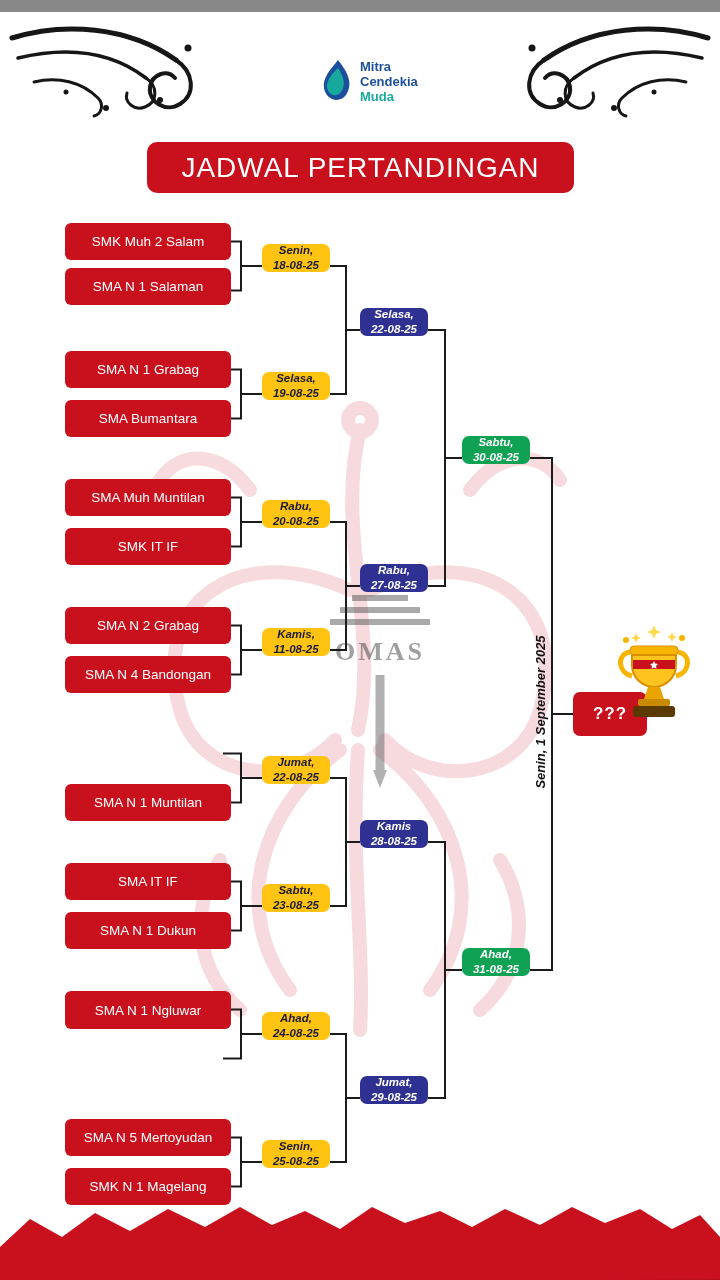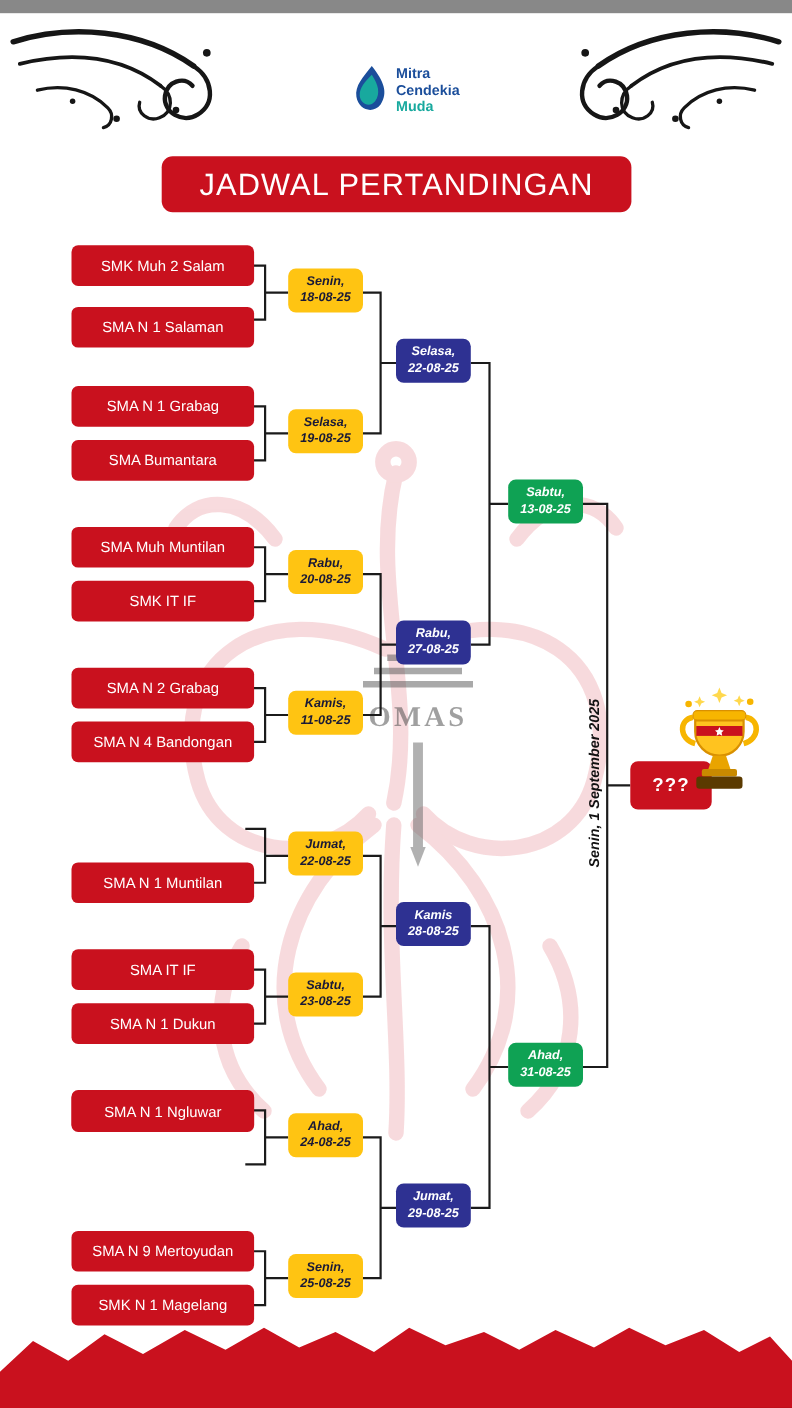--- a/index.html
+++ b/index.html
@@ -21,21 +21,21 @@
   .title-banner{position:absolute;left:147px;top:130px;width:427px;height:51px;background:var(--red,#C9111E);
     border-radius:10px;display:flex;align-items:center;justify-content:center;color:#fff;font-weight:normal;
     font-size:28px;letter-spacing:1px}
 
   .lines{position:absolute;left:0;top:0;z-index:1}
   .watermark{position:absolute;left:100px;top:378px;z-index:0}
 
   .team{position:absolute;left:65px;width:166px;height:37px;background:var(--red,#C9111E);border-radius:6px;
     color:#fff;display:flex;align-items:center;justify-content:center;font-size:13.5px;z-index:2}
 
-  .match{position:absolute;width:68px;height:40px;border-radius:7px;display:flex;flex-direction:column;
+  .match{position:absolute;width:68px;height:28px;border-radius:7px;display:flex;flex-direction:column;
     align-items:center;justify-content:center;font-style:italic;font-size:11.5px;line-height:15px;
     font-weight:600;z-index:2}
   .r1{left:262px;background:var(--yellow,#FFC412);color:#191937}
   .qf{left:360px;background:var(--blue,#2E3192);color:#fff}
   .sf{left:462px;background:var(--green,#0FA254);color:#fff}
 
   .final-schedule{position:absolute;left:392px;top:691px;width:300px;height:18px;transform:rotate(-90deg);
     text-align:center;font-style:italic;font-weight:600;font-size:13px;color:#111;z-index:2}
   .final-box{position:absolute;left:573px;top:680px;width:74px;height:44px;background:var(--red,#C9111E);
     border-radius:7px;color:#fff;font-weight:bold;font-size:17px;letter-spacing:1px;display:flex;
@@ -129,33 +129,33 @@
       M330,254 H346 V382 H330 M346,318 H360
       M330,510 H346 V638 H330 M346,574 H360
       M330,766 H346 V894 H330 M346,830 H360
       M330,1022 H346 V1150 H330 M346,1086 H360
       M428,318 H445 V574 H428 M445,446 H462
       M428,830 H445 V1086 H428 M445,958 H462
       M530,446 H552 V958 H530 M552,702 H573"></path>
   </svg>
 
   <div class="team" style="top:211px">SMK Muh 2 Salam</div>
-  <div class="team" style="top:267px">SMA N 1 Salaman</div>
+  <div class="team" style="top:256px">SMA N 1 Salaman</div>
   <div class="team" style="top:339px">SMA N 1 Grabag</div>
   <div class="team" style="top:388px">SMA Bumantara</div>
   <div class="team" style="top:467px">SMA Muh Muntilan</div>
   <div class="team" style="top:516px">SMK IT IF</div>
   <div class="team" style="top:595px">SMA N 2 Grabag</div>
   <div class="team" style="top:644px">SMA N 4 Bandongan</div>
   <div class="team" style="top:772px">SMA N 1 Muntilan</div>
   <div class="team" style="top:851px">SMA IT IF</div>
   <div class="team" style="top:900px">SMA N 1 Dukun</div>
   <div class="team" style="top:979px">SMK N 1 Salam</div>
   <div class="team" style="top:980px">SMA N 1 Ngluwar</div>
-  <div class="team" style="top:1107px">SMA N 9 Mertoyudan</div>
+  <div class="team" style="top:1107px">SMA N 5 Mertoyudan</div>
   <div class="team" style="top:1156px">SMK N 1 Magelang</div>
 
   <div class="match r1" style="top:232px">
     <span>Senin,</span>
     <span>18-08-25</span>
   </div>
   <div class="match r1" style="top:360px">
     <span>Selasa,</span>
     <span>19-08-25</span>
   </div>
@@ -196,21 +196,21 @@
     <span>Kamis</span>
     <span>28-08-25</span>
   </div>
   <div class="match qf" style="top:1064px">
     <span>Jumat,</span>
     <span>29-08-25</span>
   </div>
 
   <div class="match sf" style="top:424px">
     <span>Sabtu,</span>
-    <span>13-08-25</span>
+    <span>30-08-25</span>
   </div>
   <div class="match sf" style="top:936px">
     <span>Ahad,</span>
     <span>31-08-25</span>
   </div>
 
   <div class="final-schedule">Senin, 1 September 2025</div>
   <div class="final-box">???</div>
 
   <svg class="trophy" width="84" height="110" viewBox="0 0 84 110">

